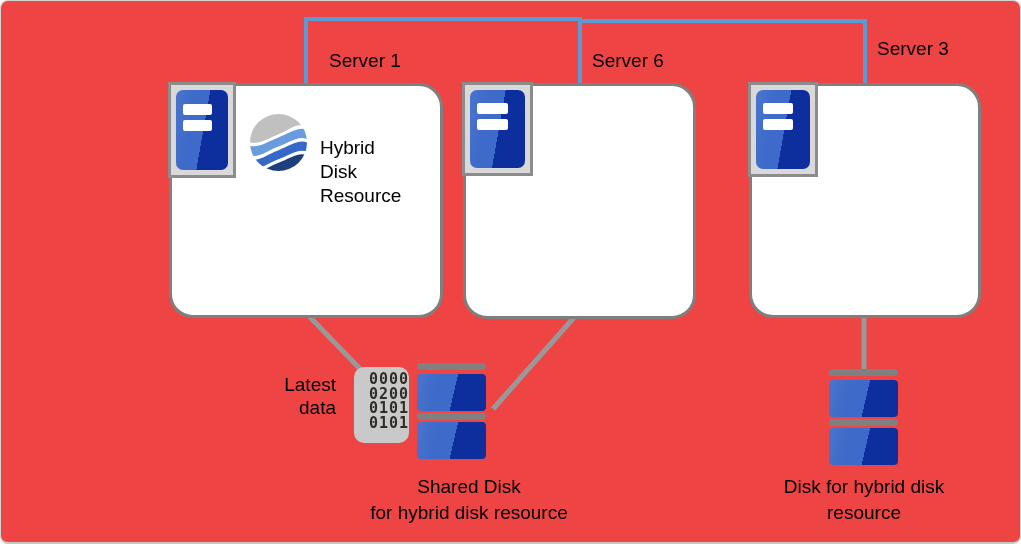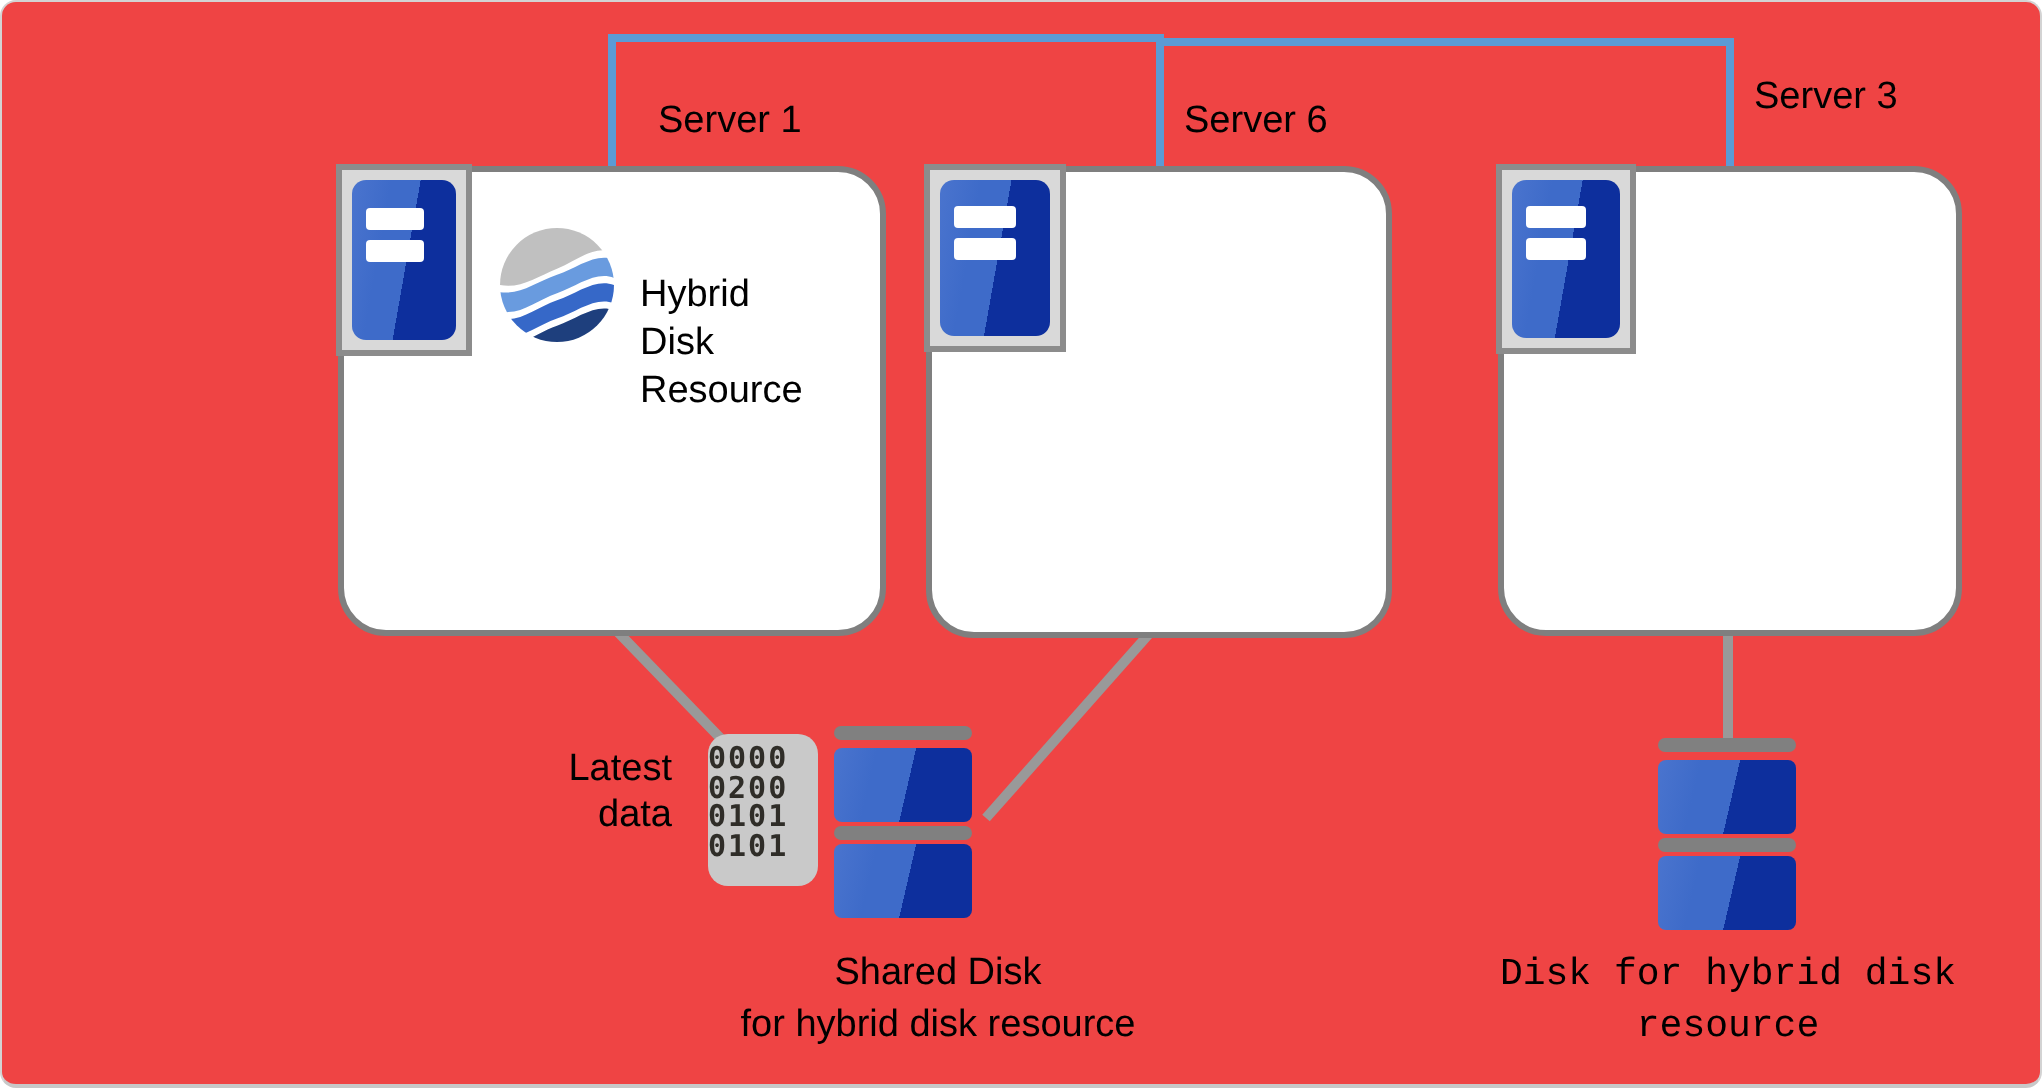--- a/index.html
+++ b/index.html
@@ -60,21 +60,21 @@
     font-size:19px;line-height:23px;text-align:right;
   }
   .latest-label span{display:block;}
 
   .binary{
     position:absolute;z-index:3;left:353px;top:366px;width:55px;height:76px;
     background:var(--binary-bg,#C9C9C9);
     border-radius:10px;
     box-sizing:border-box;
     padding-top:5px;
-    text-align:left;
+    text-align:right;
   }
   .binary span{
     display:block;
     font-family:"DejaVu Sans Mono", monospace;
     font-weight:bold;font-size:15px;line-height:14.5px;
     letter-spacing:1px;
     color:var(--binary-text,#2F2D28);
   }
 
   .disk{position:absolute;z-index:3;width:69px;}
@@ -175,18 +175,18 @@
     <div class="cap"></div>
     <div class="tray"></div>
     <div class="mid"></div>
     <div class="tray"></div>
   </div>
 
   <div class="disk-caption" style="left:318px;">
     <span>Shared Disk</span>
     <span>for hybrid disk resource</span>
   </div>
-  <div class="disk-caption" style="left:713px;font-family:Liberation Mono, monospace;">
+  <div class="disk-caption" style="left:713px;">
     <span>Disk for hybrid disk</span>
     <span>resource</span>
   </div>
 
 </div>
 
 </body></html>

